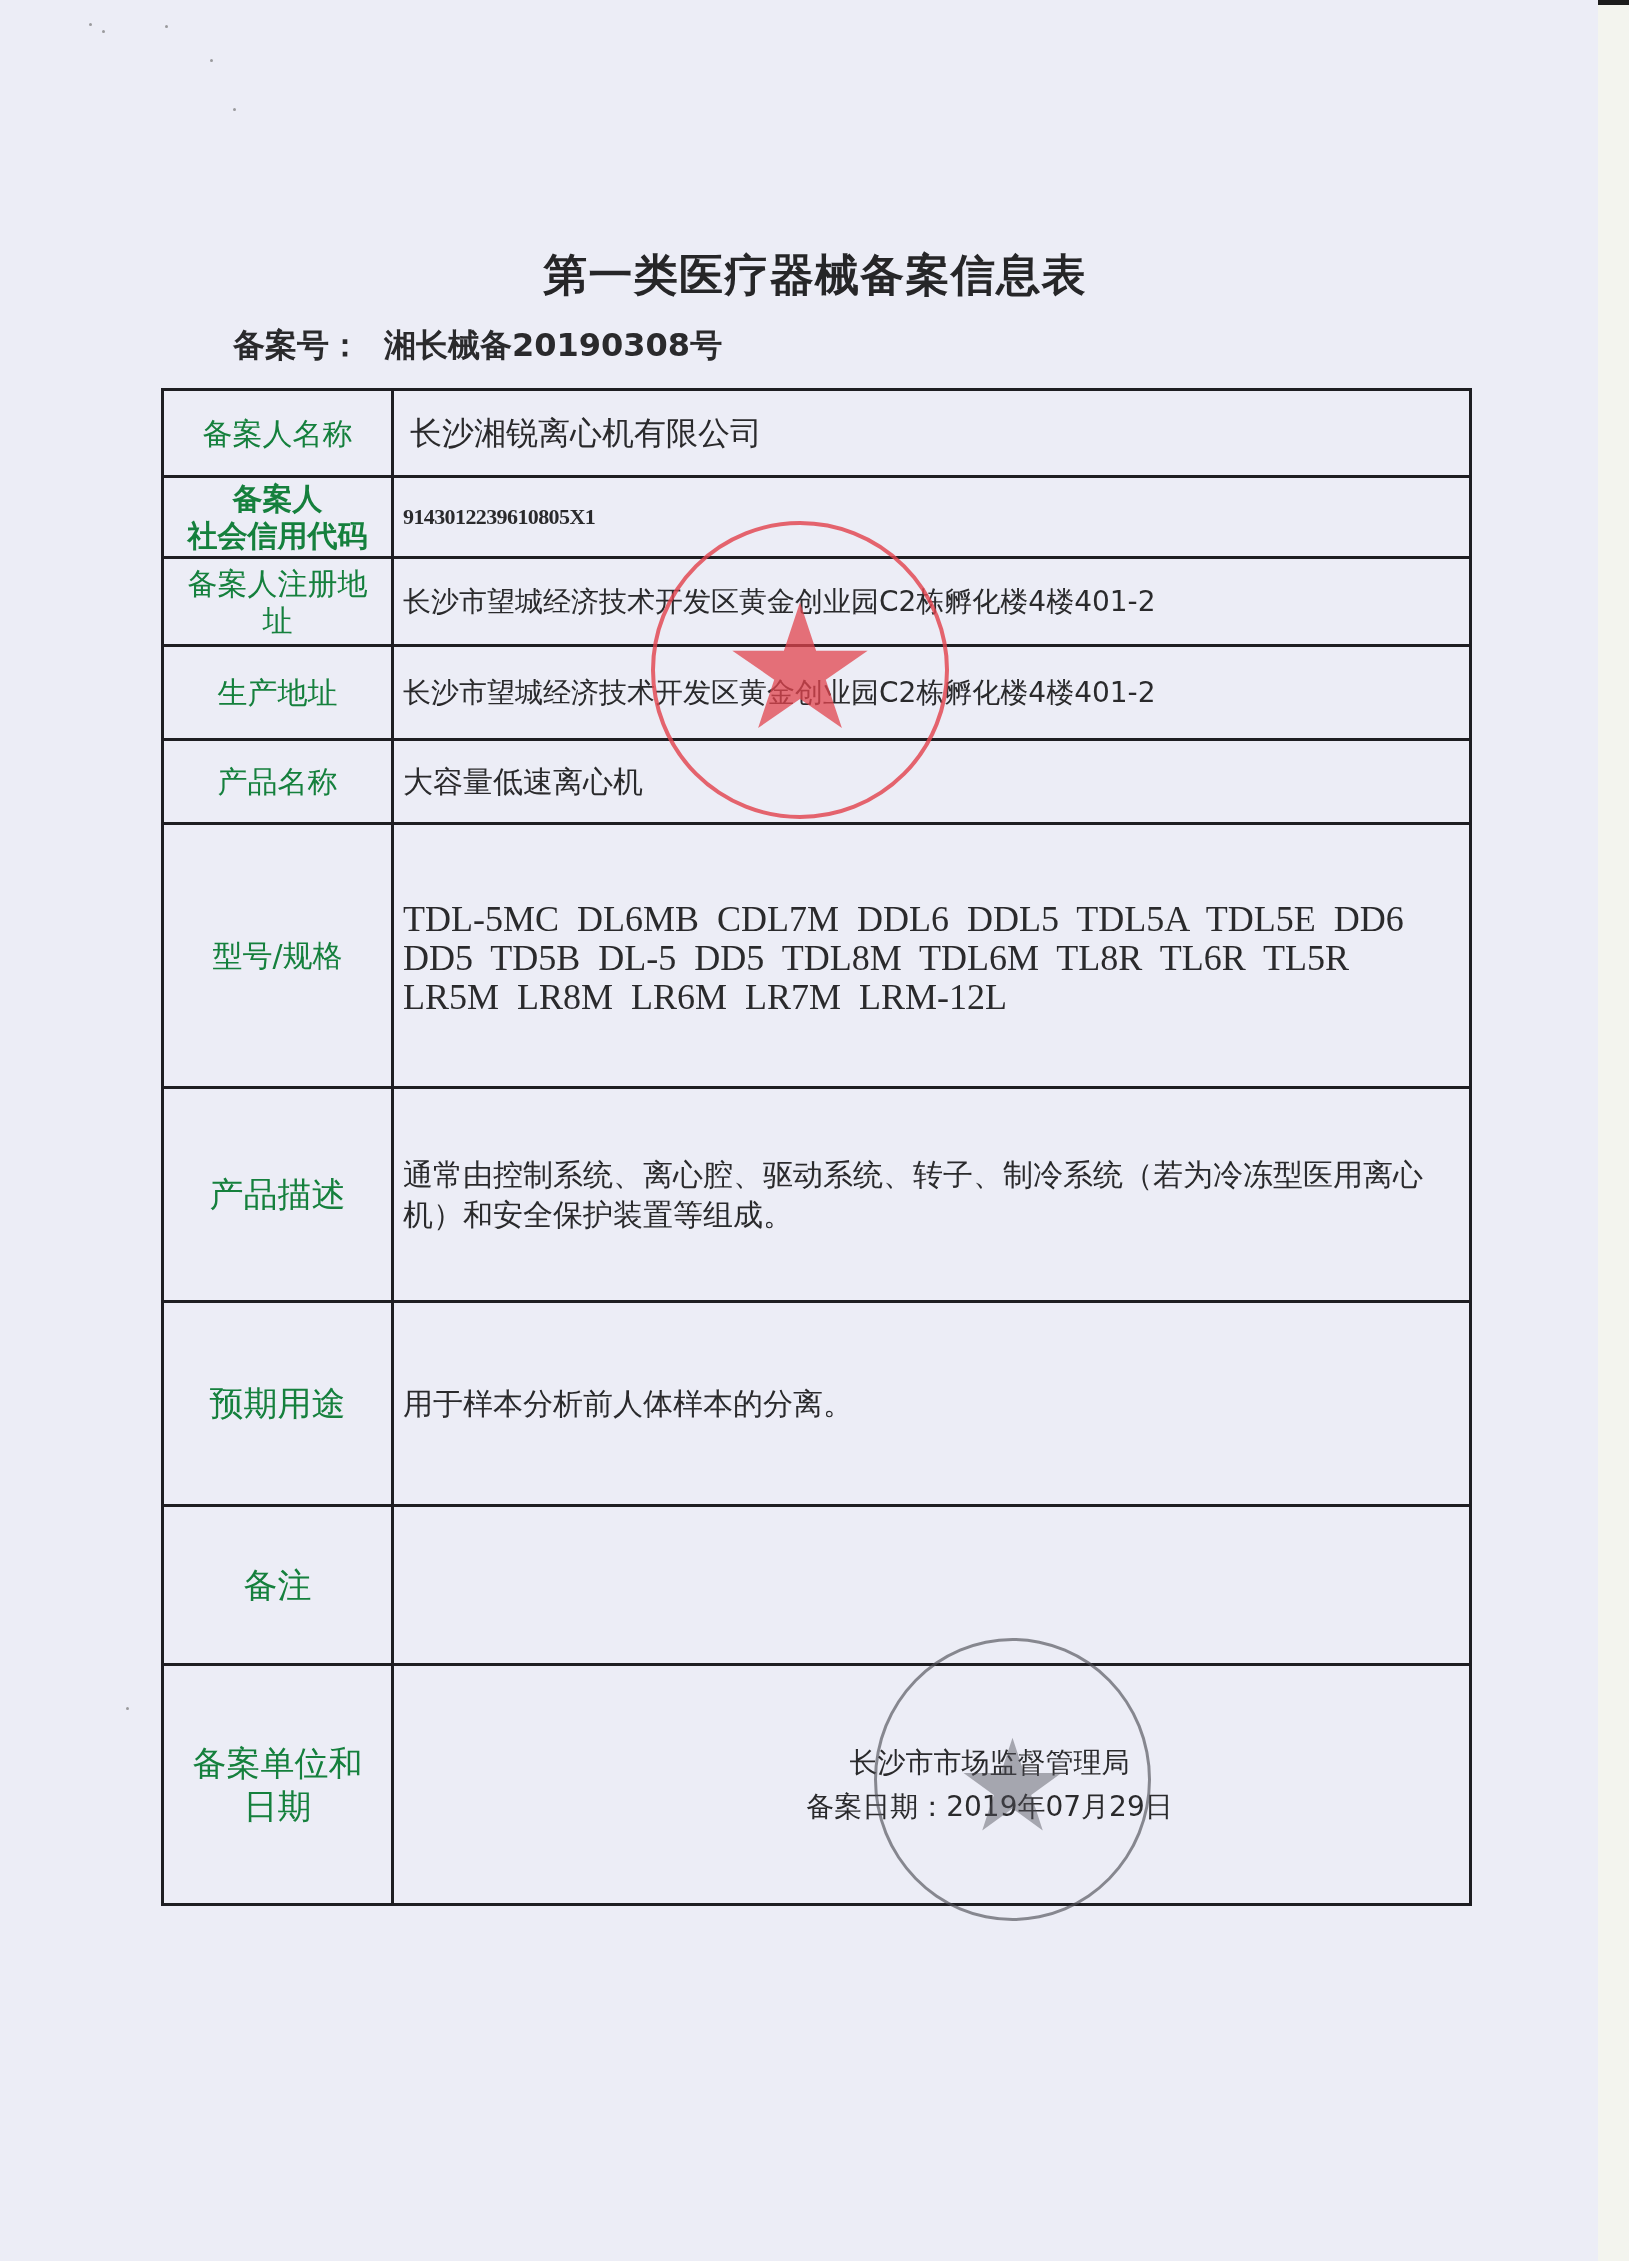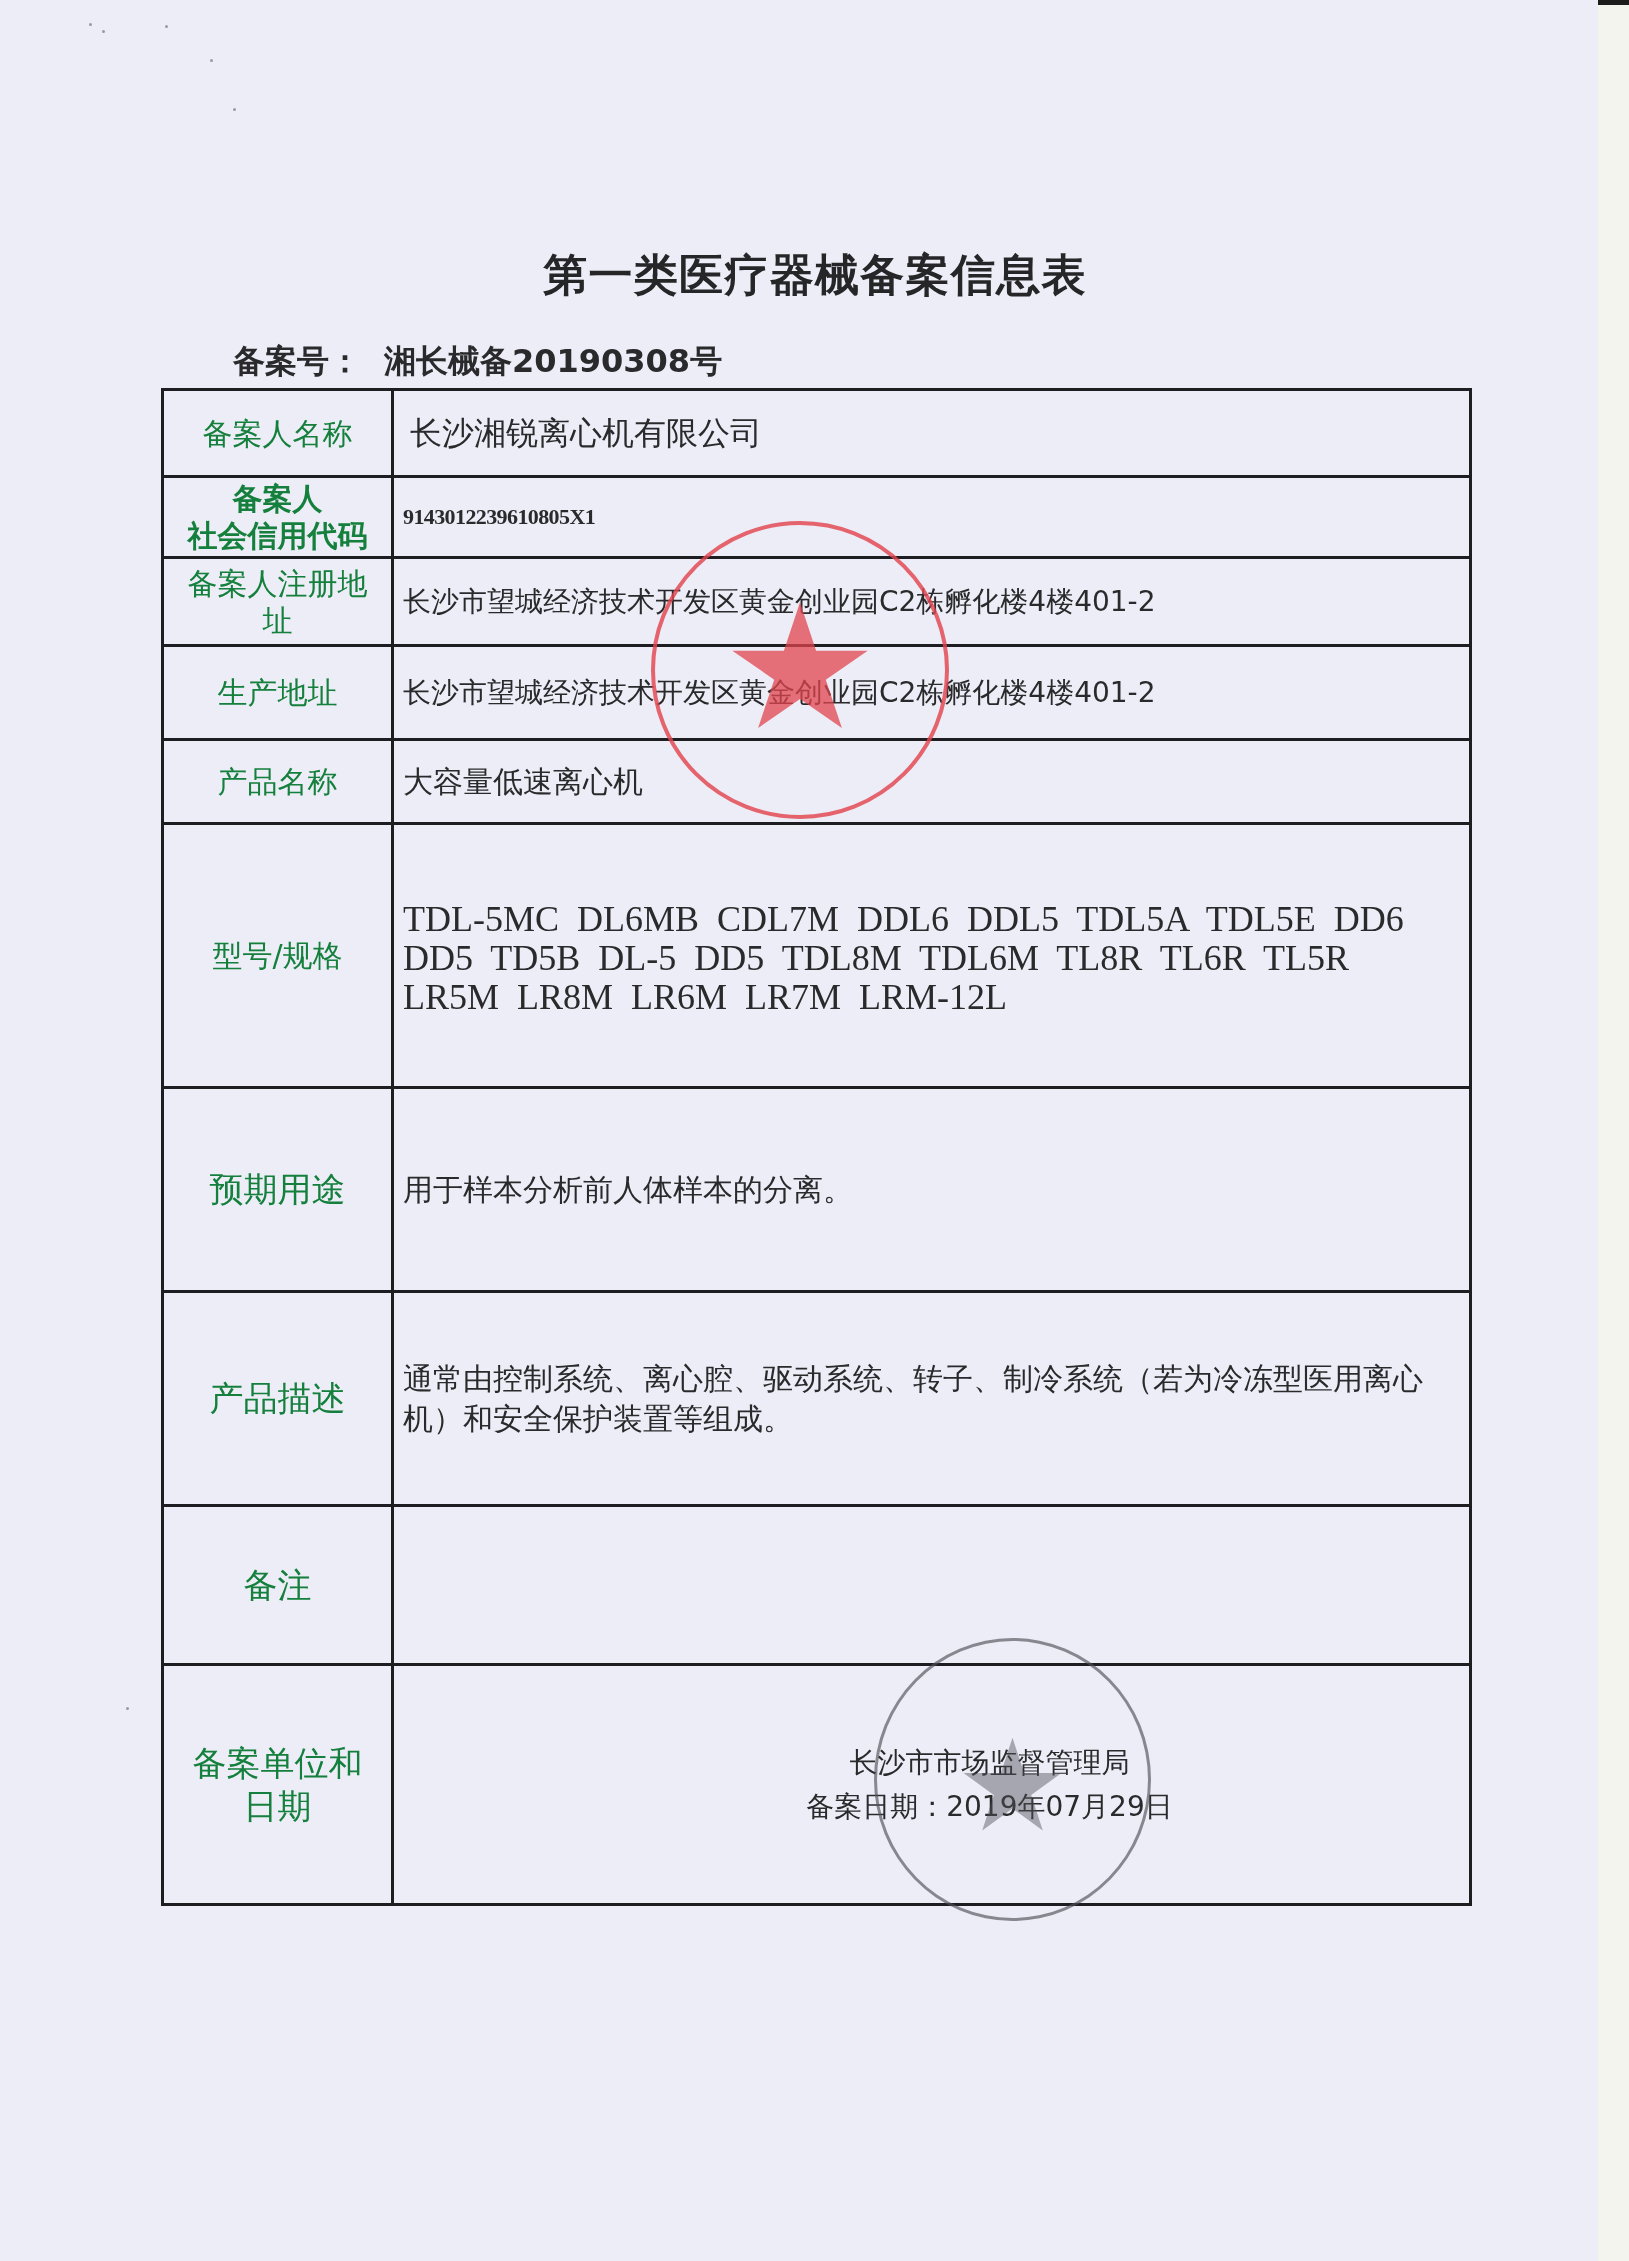--- a/index.html
+++ b/index.html
@@ -55,21 +55,21 @@
       width: 1630px;
       text-align: center;
       font-size: 44px;
       font-weight: bold;
       letter-spacing: 1.3px;
       color: #262628;
     }
     .filing-no {
       position: absolute;
       left: 233px;
-      top: 340px;
+      top: 324px;
       font-size: 32px;
       font-weight: bold;
       color: #2a2a2c;
       white-space: nowrap;
     }
     .filing-no .lbl { margin-right: 23px; }
 
     table.info {
       position: absolute;
       left: 161px;
@@ -193,27 +193,27 @@
     <td class="v" style="font-size:28px;">长沙市望城经济技术开发区黄金创业园C2栋孵化楼4楼401-2</td>
   </tr>
   <tr style="height:84px;">
     <td class="k">产品名称</td>
     <td class="v">大容量低速离心机</td>
   </tr>
   <tr style="height:264px;">
     <td class="k">型号/规格</td>
     <td class="v models">TDL-5MC DL6MB  CDL7M  DDL6  DDL5 TDL5A  TDL5E  DD6  DD5 TD5B DL-5 DD5 TDL8M  TDL6M  TL8R  TL6R  TL5R  LR5M  LR8M  LR6M  LR7M  LRM-12L</td>
   </tr>
+  <tr style="height:214px;">
+    <td class="k lg">产品描述</td>
+    <td class="v">通常由控制系统、离心腔、驱动系统、转子、制冷系统（若为冷冻型医用离心机）和安全保护装置等组成。</td>
+  </tr>
   <tr style="height:204px;">
     <td class="k lg">预期用途</td>
     <td class="v">用于样本分析前人体样本的分离。</td>
-  </tr>
-  <tr style="height:214px;">
-    <td class="k lg">产品描述</td>
-    <td class="v">通常由控制系统、离心腔、驱动系统、转子、制冷系统（若为冷冻型医用离心机）和安全保护装置等组成。</td>
   </tr>
   <tr style="height:159px;">
     <td class="k lg">备注</td>
     <td class="v"></td>
   </tr>
   <tr style="height:240px;">
     <td class="k lg">
       <div>备案单位和</div>
       <div>日期</div>
     </td>

